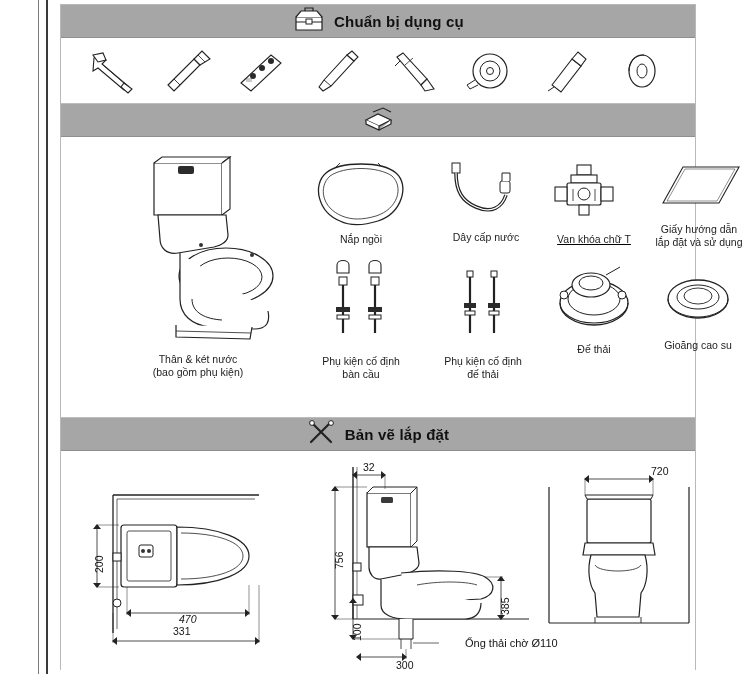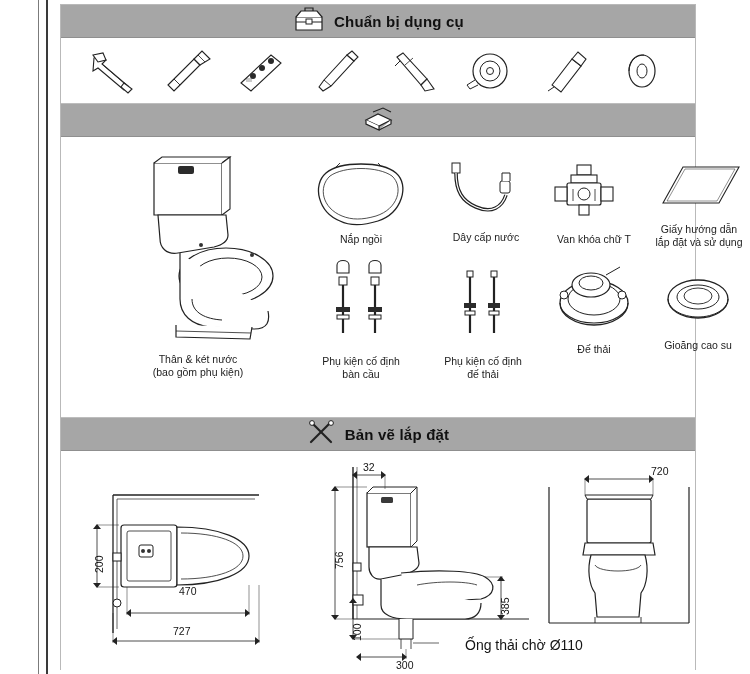--- a/index.html
+++ b/index.html
@@ -93,21 +93,21 @@
     position: absolute;
     font-size: 10.5px;
     color: #141414;
   }
   .dim-label.vert {
     transform: rotate(-90deg);
     transform-origin: left top;
   }
   .note {
     position: absolute;
-    font-size: 14px;
+    font-size: 11px;
     color: #141414;
   }
   svg { overflow: visible; }
 </style>
 </head>
 <body>
 
 <div id="page">
 
   <div class="page-edge-1"></div>
@@ -250,21 +250,21 @@
             <rect x="16" y="6" width="8" height="10" fill="#fff" stroke="#222" stroke-width="1"></rect>
             <path d="M20 16 C20 34 26 44 40 50 C56 57 66 50 70 38" fill="none" stroke="#222" stroke-width="3.6"></path>
             <path d="M20 16 C20 34 26 44 40 50 C56 57 66 50 70 38" fill="none" stroke="#fff" stroke-width="1.2"></path>
             <rect x="64" y="24" width="10" height="12" rx="2" fill="#fff" stroke="#222" stroke-width="1"></rect>
             <path d="M66 24 L66 16 L74 16 L74 24" fill="#fff" stroke="#222" stroke-width="1"></path>
           </svg>
         </div>
         <div class="cap">Dây cấp nước</div>
       </div>
 
-      <div class="part" style="left:478px; top:22px; width:110px;">
+      <div class="part" style="left:478px; top:22px; width:110px;text-decoration:underline;">
         <div class="art">
           <svg width="90" height="70" viewBox="0 0 90 70">
             <rect x="28" y="6" width="14" height="10" fill="#fff" stroke="#222" stroke-width="1.1"></rect>
             <rect x="22" y="16" width="26" height="8" fill="#fff" stroke="#222" stroke-width="1.1"></rect>
             <rect x="18" y="24" width="34" height="22" rx="2" fill="#fff" stroke="#222" stroke-width="1.2"></rect>
             <rect x="6" y="28" width="12" height="14" fill="#fff" stroke="#222" stroke-width="1.1"></rect>
             <rect x="52" y="28" width="12" height="14" fill="#fff" stroke="#222" stroke-width="1.1"></rect>
             <circle cx="35" cy="35" r="6" fill="#fff" stroke="#222" stroke-width="1"></circle>
             <rect x="30" y="46" width="10" height="10" fill="#fff" stroke="#222" stroke-width="1.1"></rect>
             <line x1="24" y1="30" x2="24" y2="42" stroke="#222" stroke-width="0.8"></line>
@@ -392,22 +392,22 @@
         <path d="M62 156 L57 160 L62 164" fill="#222"></path>
         <path d="M176 156 L181 160 L176 164" fill="#222"></path>
         <path d="M58 134 L58 162 M180 132 L180 162" stroke="#222" stroke-width="0.5"></path>
 
         <path d="M44 188 L190 188" stroke="#222" stroke-width="0.8"></path>
         <path d="M48 184 L43 188 L48 192" fill="#222"></path>
         <path d="M186 184 L191 188 L186 192" fill="#222"></path>
         <path d="M44 160 L44 190 M190 132 L190 190" stroke="#222" stroke-width="0.5"></path>
       </svg>
       <div class="dim-label vert" style="left:32px; top:122px;">200</div>
-      <div class="dim-label" style="left:118px; top:134px;">470</div>
-      <div class="dim-label" style="left:112px; top:174px;">727</div>
+      <div class="dim-label" style="left:118px; top:162px;font-style:italic;">470</div>
+      <div class="dim-label" style="left:112px; top:174px;">331</div>
 
       <svg width="250" height="236" viewBox="0 0 250 236" style="position:absolute; left:228px; top:2px;">
 
         <path d="M64 14 L64 166" stroke="#222" stroke-width="1.4"></path>
         <path d="M68 14 L68 166" stroke="#222" stroke-width="0.6"></path>
 
         <path d="M64 166 L240 166" stroke="#222" stroke-width="1.2"></path>
 
         <rect x="78" y="40" width="44" height="54" fill="#fff" stroke="#222" stroke-width="1.2"></rect>
         <path d="M78 40 L84 34 L128 34 L122 40" fill="#fff" stroke="#222" stroke-width="1"></path>

